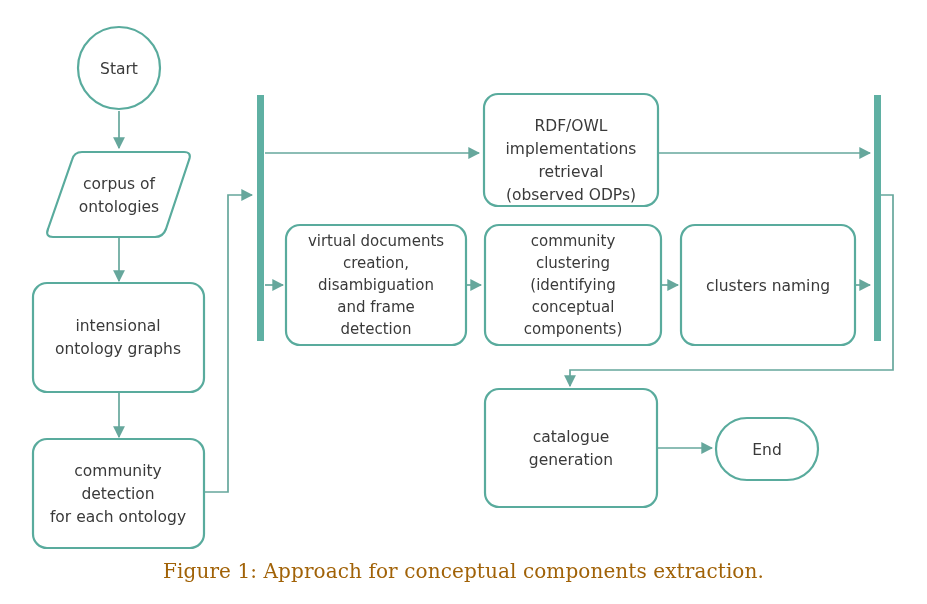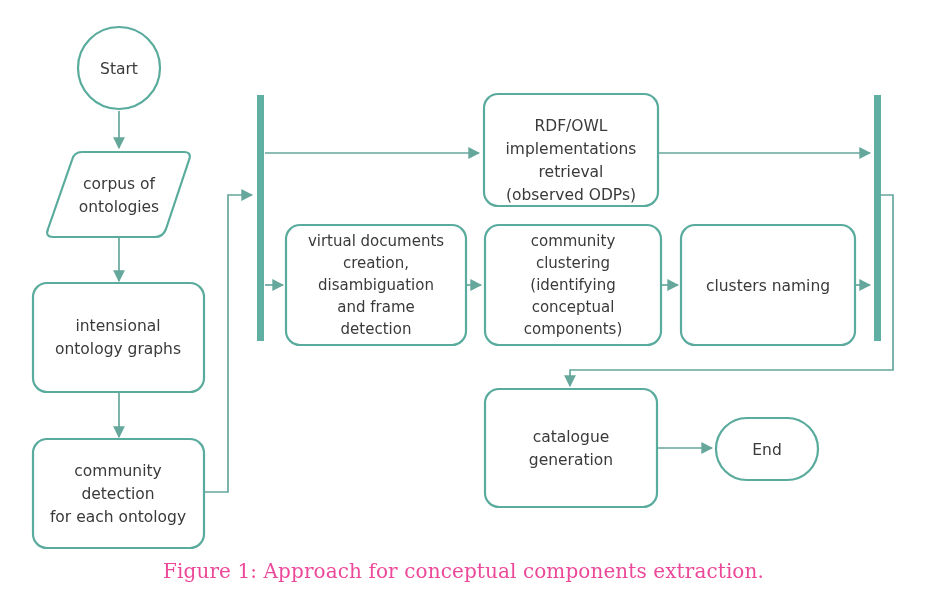--- a/index.html
+++ b/index.html
@@ -51,21 +51,21 @@
     font-size: 15px;
   }
   .caption {
     position: absolute;
     left: 0;
     top: 559px;
     width: 927px;
     text-align: center;
     font-family: "DejaVu Serif", serif;
     font-size: 20px;
-    color: #ec4899;
+    color: #a16207;
     letter-spacing: 0.1px;
   }
 </style>
 </head>
 <body>
 
 <div id="figure-root">
 
   <svg id="flow" viewBox="0 0 927 604">
     <defs>

